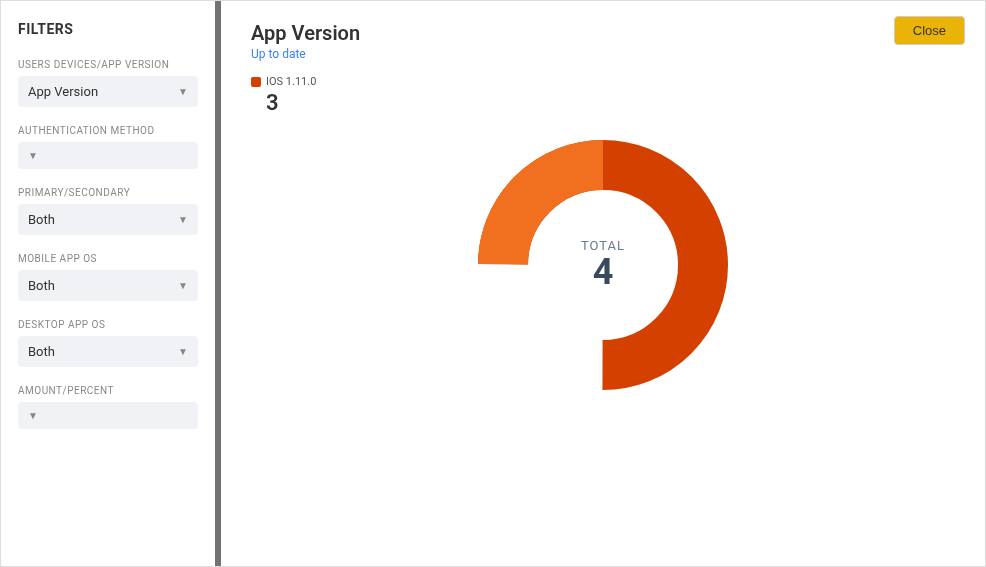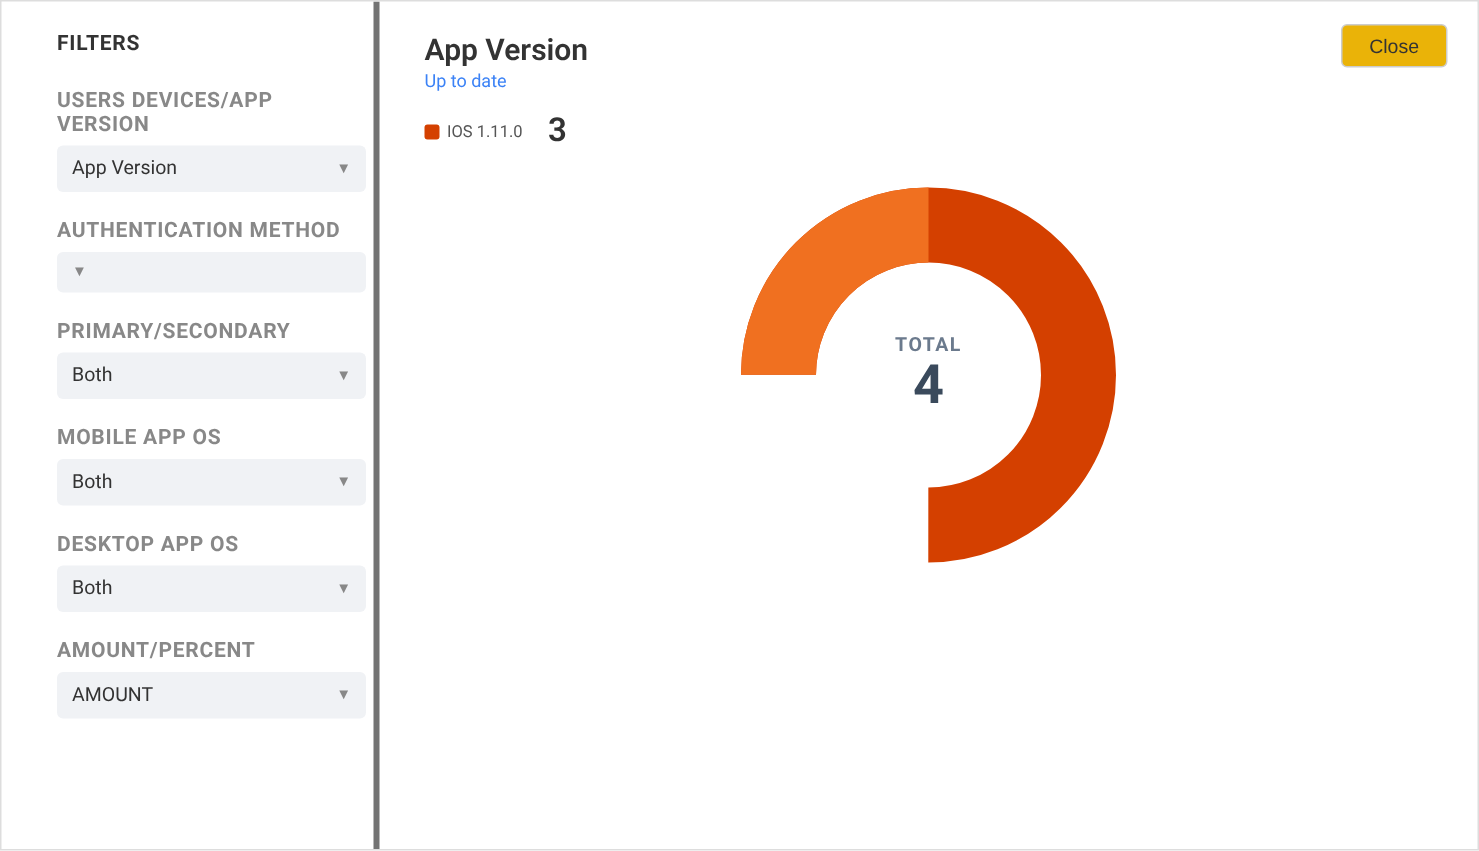--- a/index.html
+++ b/index.html
@@ -10,42 +10,41 @@
       height: 567px;
       overflow: hidden;
       border: 1px solid #ddd;
       display: flex;
     }
 
     
     .sidebar {
       width: 220px;
       min-width: 220px;
-      border-right: 4px solid #737373;
-      padding: 20px 5px;
+      border-right: 6px solid #737373;
+      padding: 20px 17px;
       display: flex;
       flex-direction: column;
       gap: 18px;
-      margin-left: 32px;
     }
     .filters-title {
       font-size: 14px;
       font-weight: 700;
       color: #333;
       letter-spacing: 0.5px;
       margin-bottom: 4px;
     }
     .filter-group {
       display: flex;
       flex-direction: column;
       gap: 6px;
     }
     .filter-label {
-      font-size: 14px;
-      font-weight: 700;
+      font-size: 10px;
+      font-weight: 400;
       color: #888;
       letter-spacing: 0.5px;
       text-transform: uppercase;
     }
     .filter-select {
       display: flex;
       align-items: center;
       justify-content: space-between;
       background: #f0f2f5;
       border: none;
@@ -103,21 +102,21 @@
       color: #3b82f6;
       margin-bottom: 14px;
     }
     .legend {
       display: flex;
       gap: 24px;
       margin-bottom: 10px;
     }
     .legend-item {
       display: flex;
-      flex-direction: row;
+      flex-direction: column;
       gap: 2px;
     }
     .legend-label {
       display: flex;
       align-items: center;
       gap: 5px;
       font-size: 11px;
       color: #555;
     }
     .legend-dot {
@@ -151,21 +150,21 @@
     .donut-center {
       position: absolute;
       top: 50%;
       left: 50%;
       transform: translate(-50%, -50%);
       text-align: center;
     }
     .donut-total-label {
       font-size: 13px;
       color: #6b7a8d;
-      font-weight: 700;
+      font-weight: 400;
       letter-spacing: 1px;
     }
     .donut-total-count {
       font-size: 36px;
       font-weight: 700;
       color: #3a4a5c;
       line-height: 1.1;
     }
   </style>
 </head>
@@ -217,23 +216,20 @@
       <span class="filter-select-text">
         <span>Both</span>
       </span>
       <span class="chevron-icon">▼</span>
     </div>
   </div>
 
   <div class="filter-group">
     <div class="filter-label">AMOUNT/PERCENT</div>
     <div class="filter-select">
-      <span class="filter-select-text">
-        <span>AMOUNT</span>
-      </span>
       <span class="chevron-icon">▼</span>
     </div>
   </div>
 </div>
 
 <div class="main">
   <button class="close-btn">Close</button>
 
   <div class="chart-title">App Version</div>
   <div class="chart-subtitle">Up to date</div>

